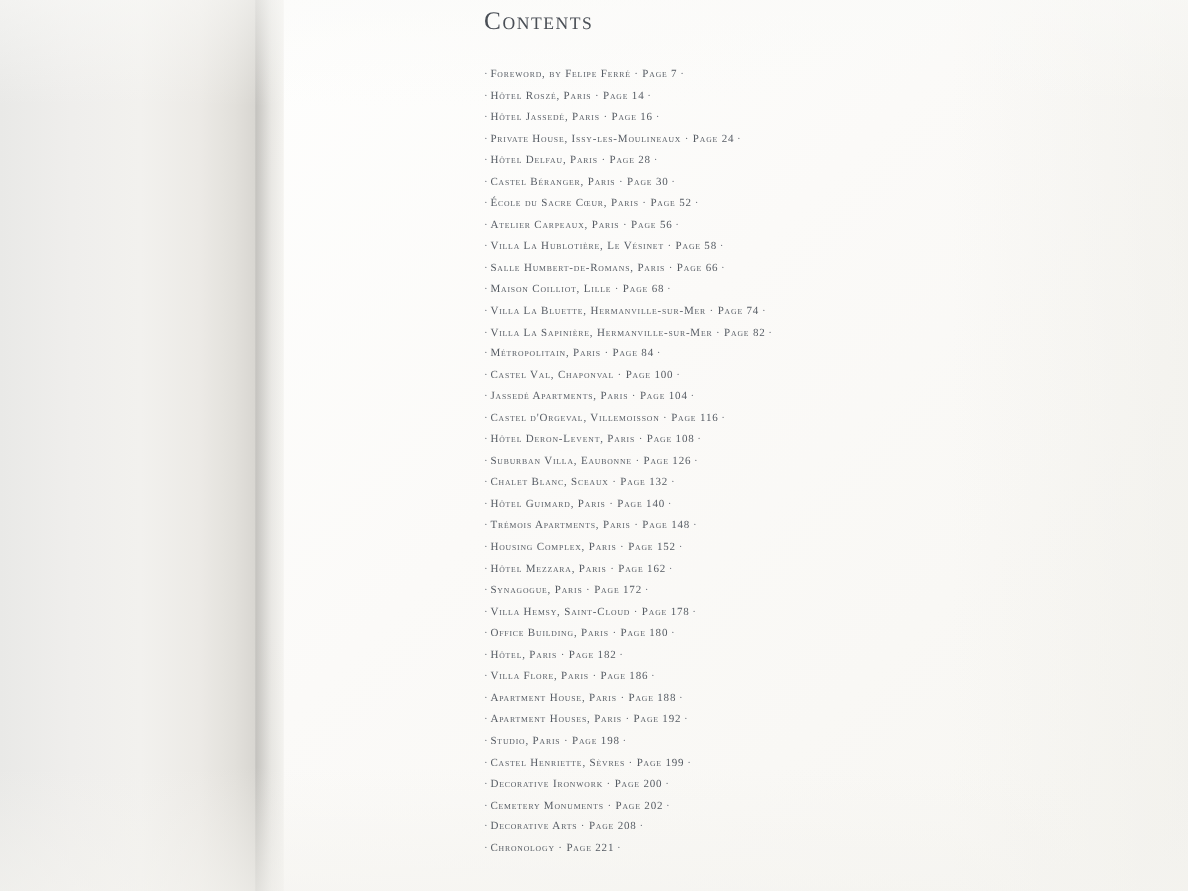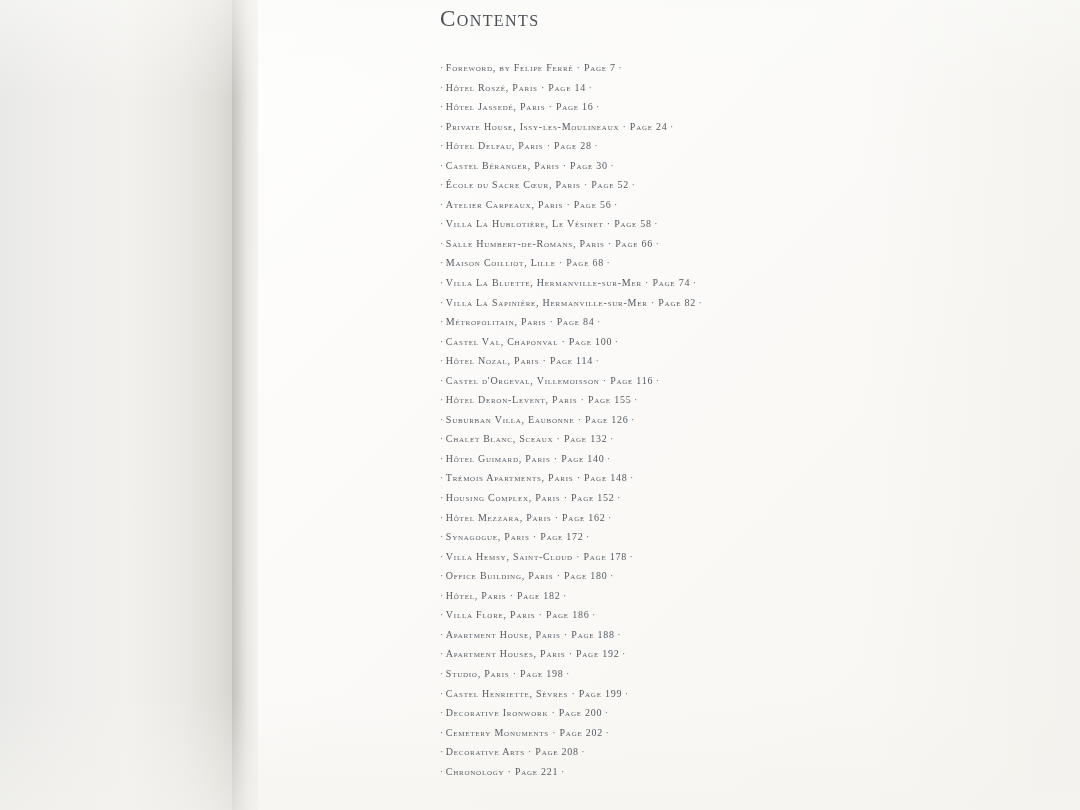--- a/index.html
+++ b/index.html
@@ -117,23 +117,23 @@
         <li class="toc-entry"><span class="dot">· </span><span class="entry-text">Castel Béranger, Paris · Page 30</span><span class="dot"> ·</span></li>
         <li class="toc-entry"><span class="dot">· </span><span class="entry-text">École du Sacre Cœur, Paris · Page 52</span><span class="dot"> ·</span></li>
         <li class="toc-entry"><span class="dot">· </span><span class="entry-text">Atelier Carpeaux, Paris · Page 56</span><span class="dot"> ·</span></li>
         <li class="toc-entry"><span class="dot">· </span><span class="entry-text">Villa La Hublotière, Le Vésinet · Page 58</span><span class="dot"> ·</span></li>
         <li class="toc-entry"><span class="dot">· </span><span class="entry-text">Salle Humbert-de-Romans, Paris · Page 66</span><span class="dot"> ·</span></li>
         <li class="toc-entry"><span class="dot">· </span><span class="entry-text">Maison Coilliot, Lille · Page 68</span><span class="dot"> ·</span></li>
         <li class="toc-entry"><span class="dot">· </span><span class="entry-text">Villa La Bluette, Hermanville-sur-Mer · Page 74</span><span class="dot"> ·</span></li>
         <li class="toc-entry"><span class="dot">· </span><span class="entry-text">Villa La Sapinière, Hermanville-sur-Mer · Page 82</span><span class="dot"> ·</span></li>
         <li class="toc-entry"><span class="dot">· </span><span class="entry-text">Métropolitain, Paris · Page 84</span><span class="dot"> ·</span></li>
         <li class="toc-entry"><span class="dot">· </span><span class="entry-text">Castel Val, Chaponval · Page 100</span><span class="dot"> ·</span></li>
-        <li class="toc-entry"><span class="dot">· </span><span class="entry-text">Hôtel Nozal, Paris · Page 114</span><span class="dot"> ·</span></li>
+        <li class="toc-entry"><span class="dot">· </span><span class="entry-text">Jassedé Apartments, Paris · Page 104</span><span class="dot"> ·</span></li>
         <li class="toc-entry"><span class="dot">· </span><span class="entry-text">Castel d'Orgeval, Villemoisson · Page 116</span><span class="dot"> ·</span></li>
-        <li class="toc-entry"><span class="dot">· </span><span class="entry-text">Hôtel Deron-Levent, Paris · Page 155</span><span class="dot"> ·</span></li>
+        <li class="toc-entry"><span class="dot">· </span><span class="entry-text">Hôtel Deron-Levent, Paris · Page 108</span><span class="dot"> ·</span></li>
         <li class="toc-entry"><span class="dot">· </span><span class="entry-text">Suburban Villa, Eaubonne · Page 126</span><span class="dot"> ·</span></li>
         <li class="toc-entry"><span class="dot">· </span><span class="entry-text">Chalet Blanc, Sceaux · Page 132</span><span class="dot"> ·</span></li>
         <li class="toc-entry"><span class="dot">· </span><span class="entry-text">Hôtel Guimard, Paris · Page 140</span><span class="dot"> ·</span></li>
         <li class="toc-entry"><span class="dot">· </span><span class="entry-text">Trémois Apartments, Paris · Page 148</span><span class="dot"> ·</span></li>
         <li class="toc-entry"><span class="dot">· </span><span class="entry-text">Housing Complex, Paris · Page 152</span><span class="dot"> ·</span></li>
         <li class="toc-entry"><span class="dot">· </span><span class="entry-text">Hôtel Mezzara, Paris · Page 162</span><span class="dot"> ·</span></li>
         <li class="toc-entry"><span class="dot">· </span><span class="entry-text">Synagogue, Paris · Page 172</span><span class="dot"> ·</span></li>
         <li class="toc-entry"><span class="dot">· </span><span class="entry-text">Villa Hemsy, Saint-Cloud · Page 178</span><span class="dot"> ·</span></li>
         <li class="toc-entry"><span class="dot">· </span><span class="entry-text">Office Building, Paris · Page 180</span><span class="dot"> ·</span></li>
         <li class="toc-entry"><span class="dot">· </span><span class="entry-text">Hôtel, Paris · Page 182</span><span class="dot"> ·</span></li>

